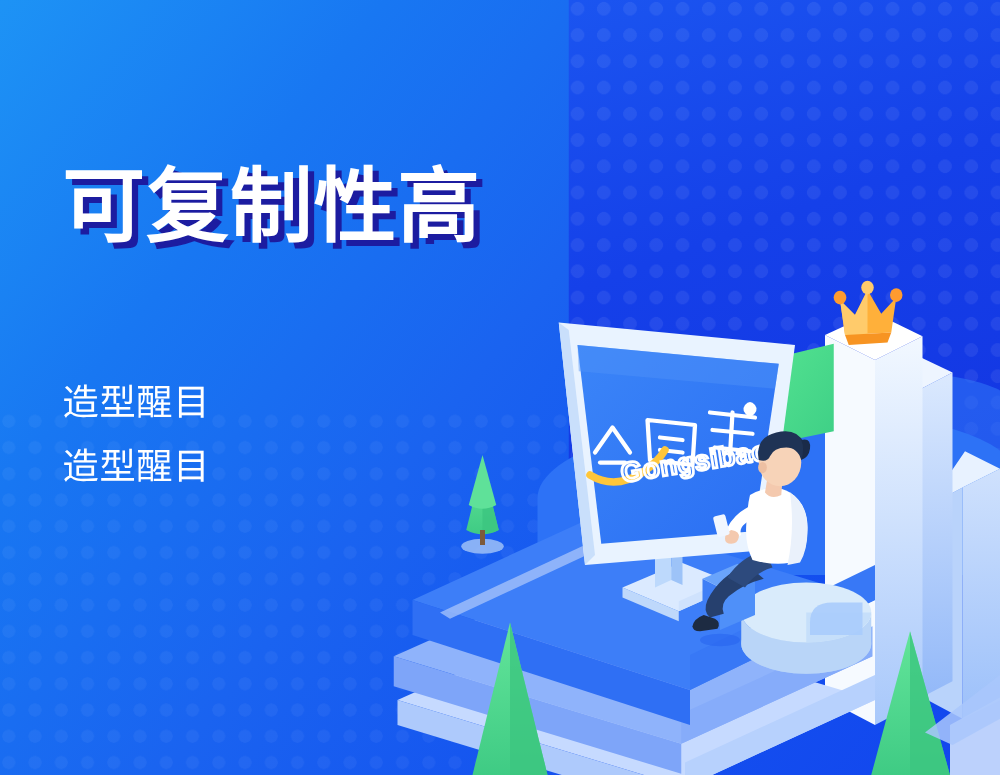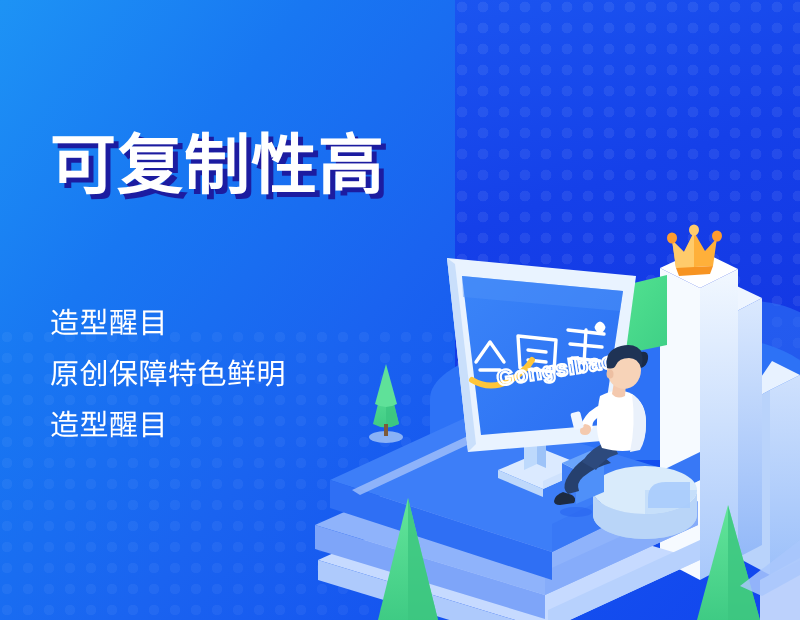--- a/index.html
+++ b/index.html
@@ -256,17 +256,16 @@
     </g>
 
     <path d="M648,498 q0,-16 18,-16 l24,0 l0,26 l-42,0 z" fill="#a9ccfc" opacity=".9"></path>
   </svg>
   </div>
 
   <div class="headline"><br><span>可复制性高</span></div>
 
   <div class="sub">
     <div>造型醒目</div>
-    <div>原创保障特色鲜明</div>
     <div>造型醒目</div>
   </div>
 
 </div>
 
 </body></html>

